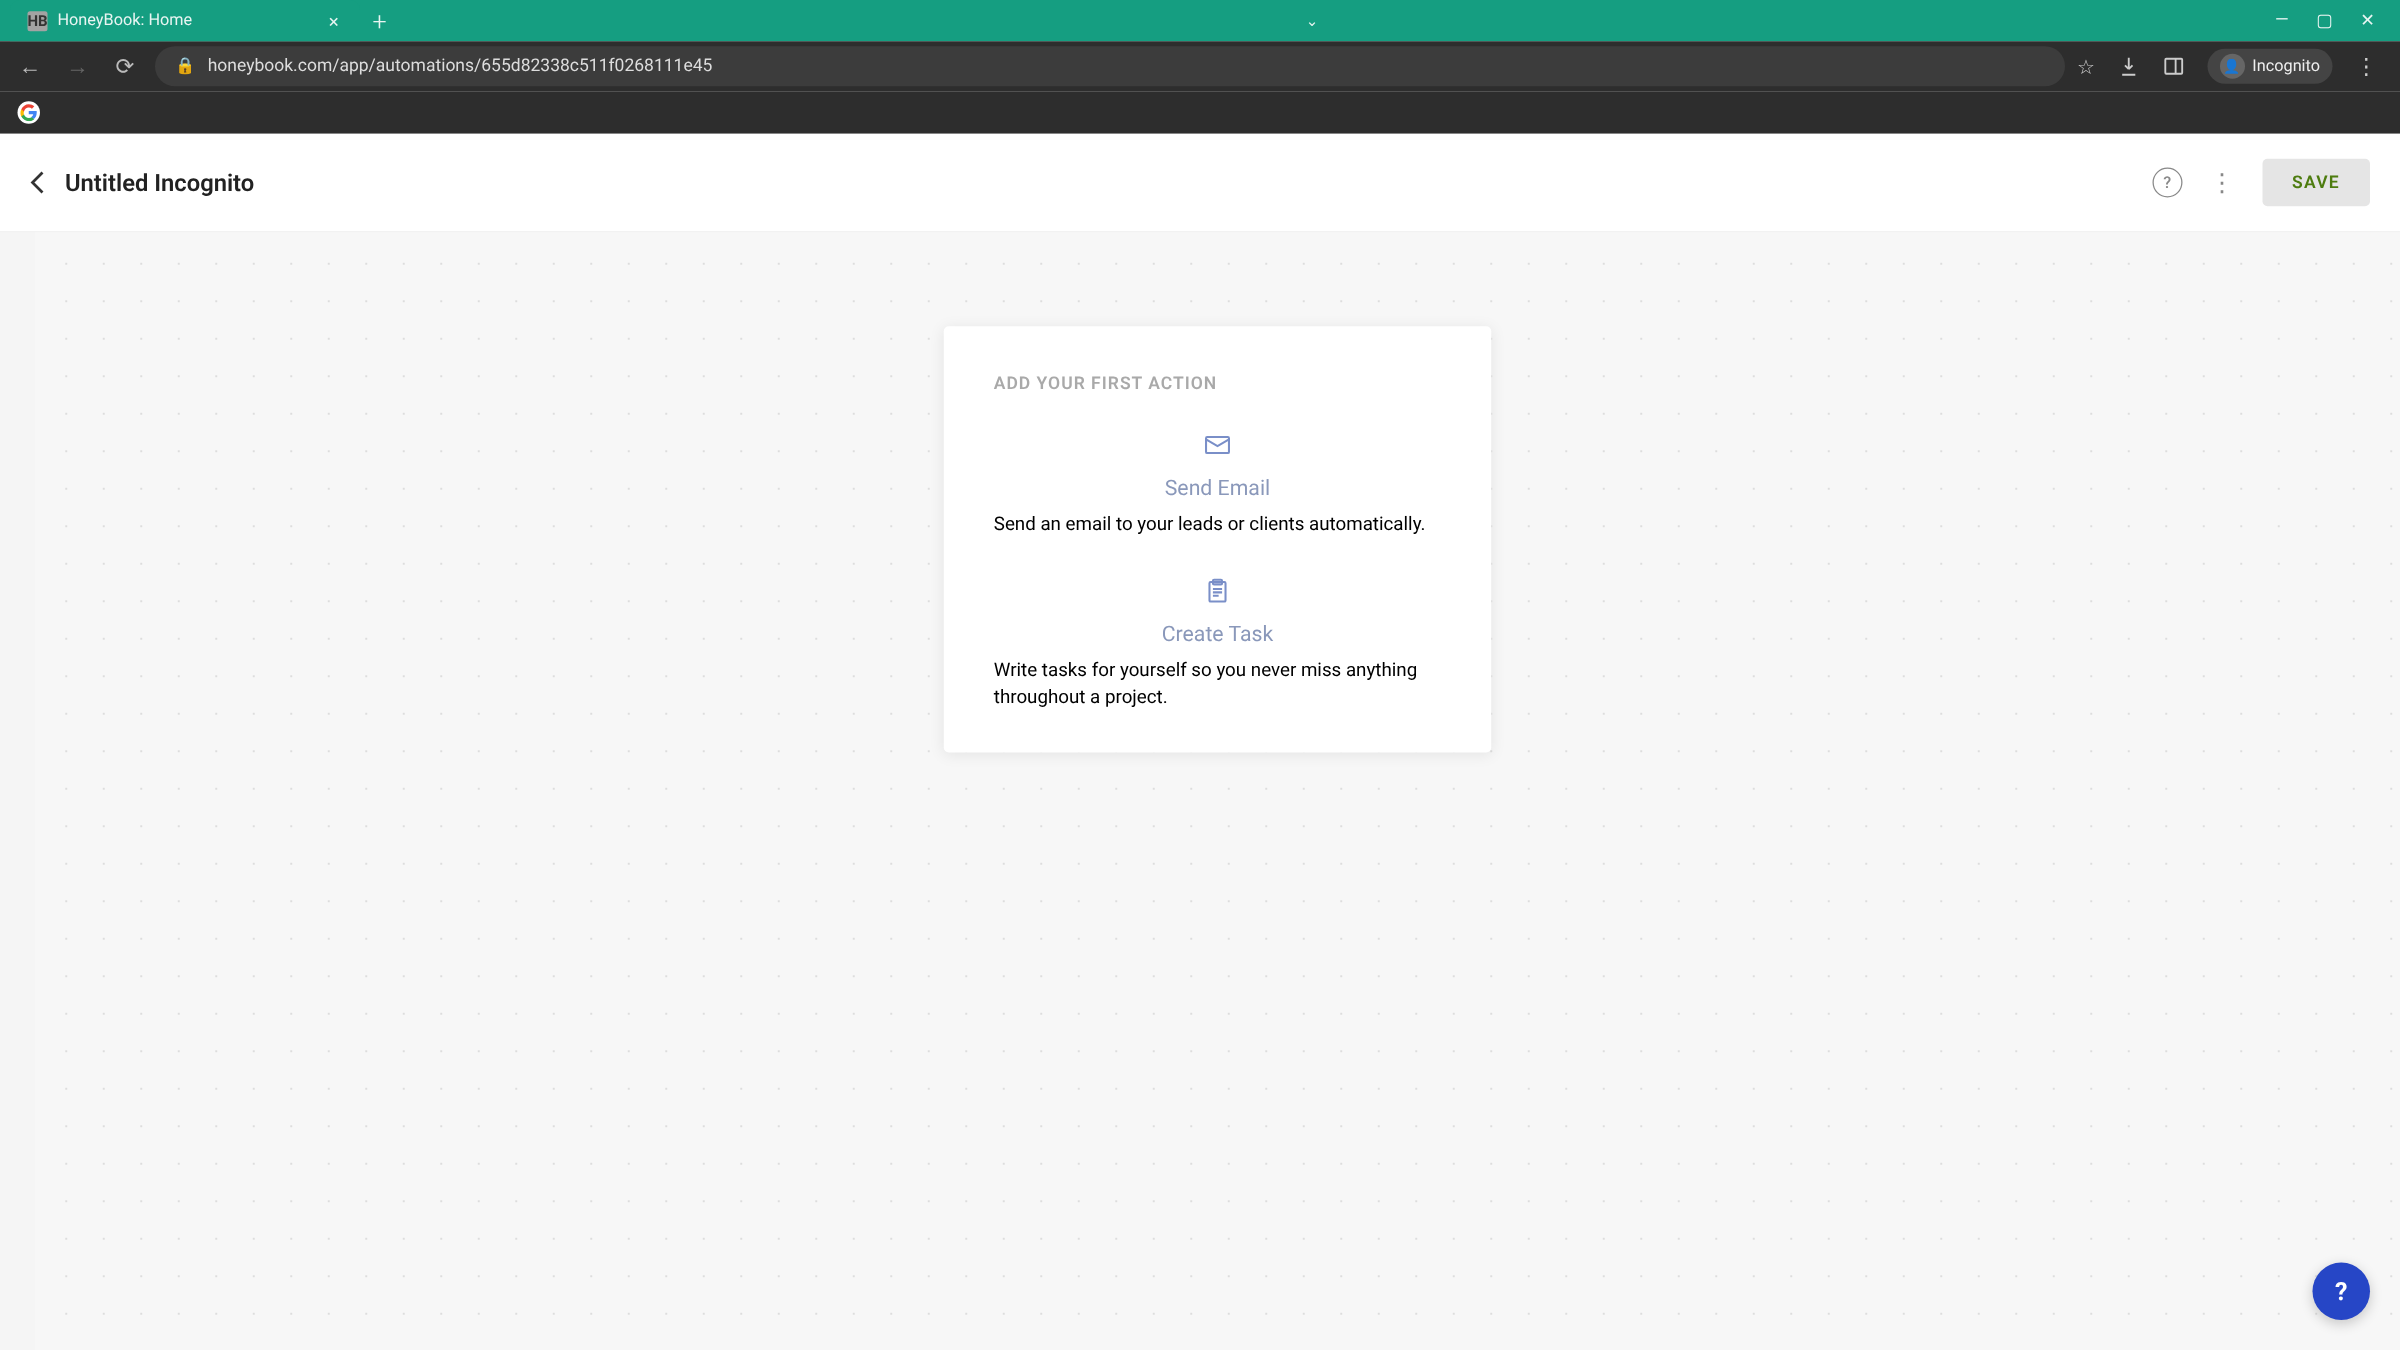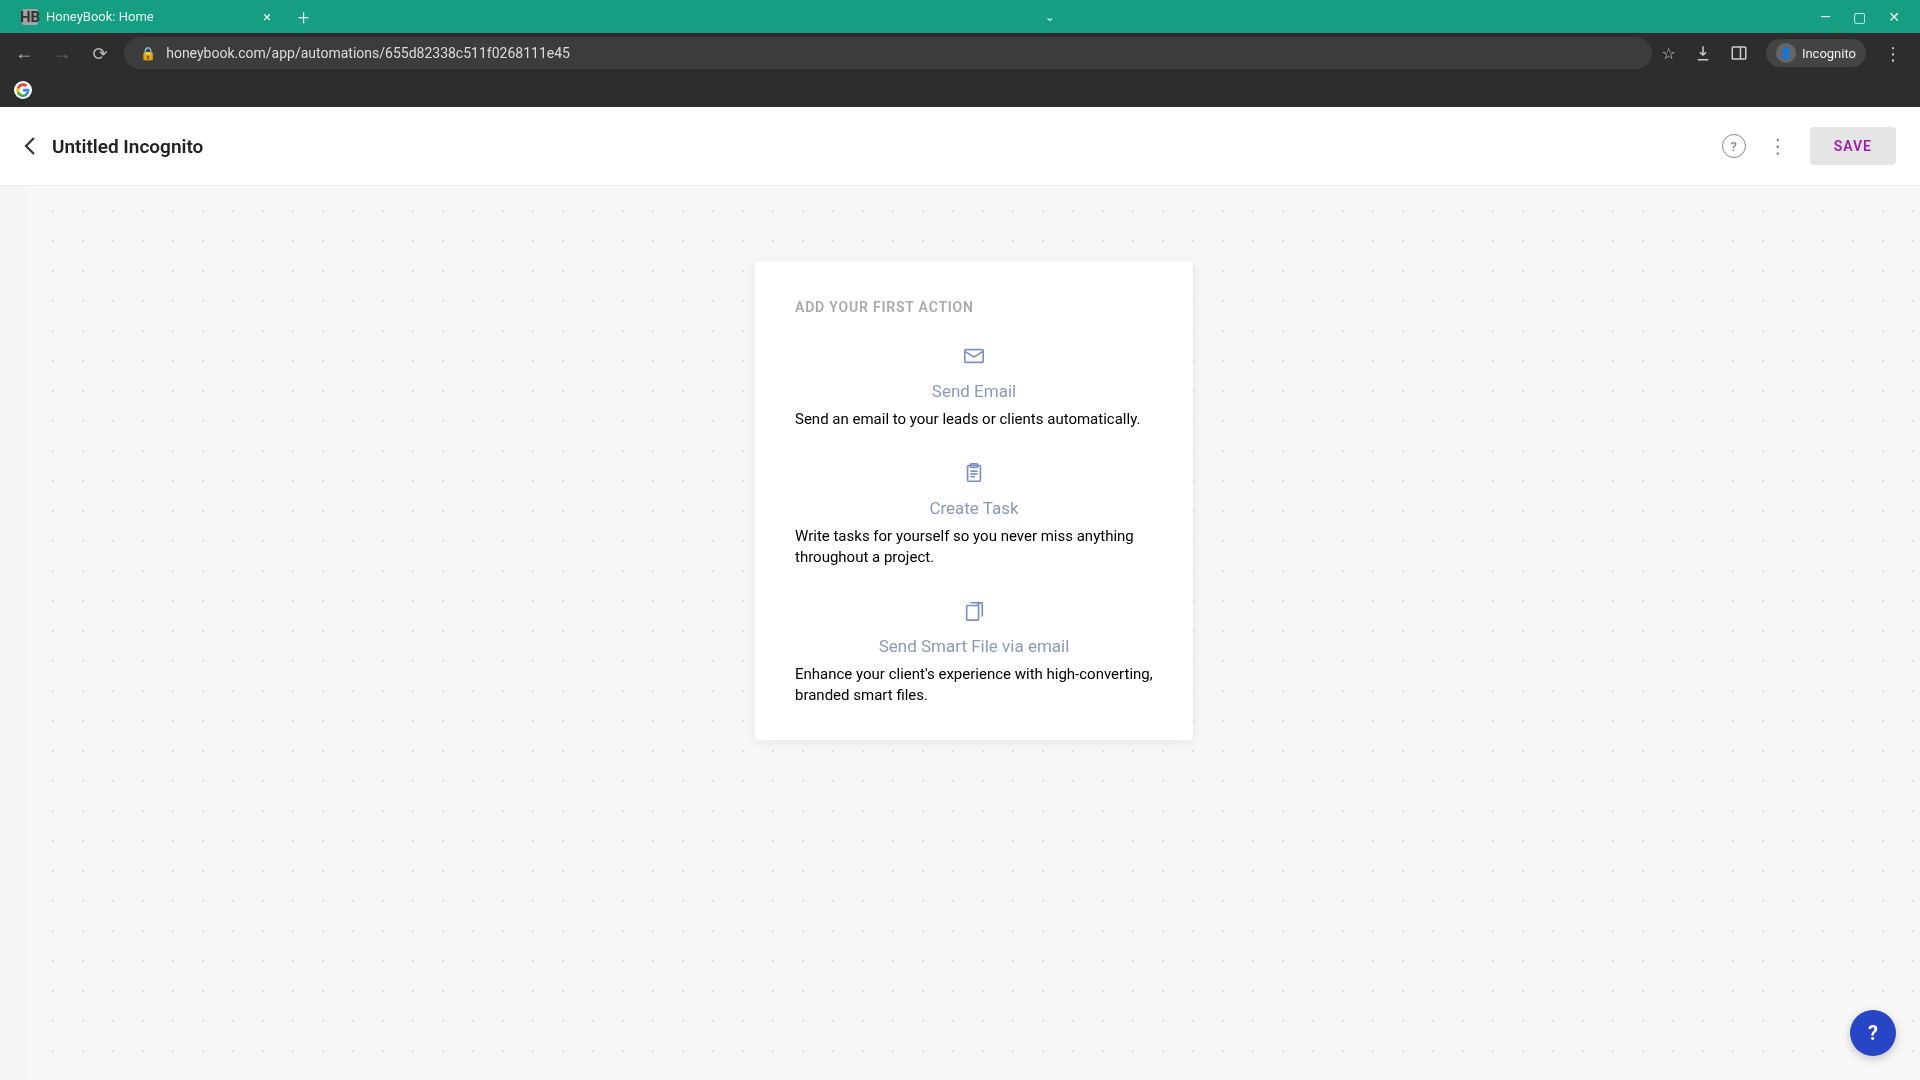--- a/index.html
+++ b/index.html
@@ -37,21 +37,21 @@
       font-size: 13px;
     }
     .favicon {
       width: 16px;
       height: 16px;
       background: #a3a3a3;
       border-radius: 2px;
       display: flex;
       align-items: center;
       justify-content: center;
-      font-size: 15px;
+      font-size: 12px;
       font-weight: bold;
       color: #333;
     }
     .tab-close {
       margin-left: auto;
       color: #e8f5f2;
       font-size: 15px;
       cursor: pointer;
       width: 18px;
       text-align: center;
@@ -215,21 +215,21 @@
       cursor: pointer;
       font-weight: 500;
     }
     .header-kebab {
       color: #888;
       font-size: 20px;
       cursor: pointer;
     }
     .save-button {
       background: #e5e5e5;
-      color: #a21caf;
+      color: #4d7c0f;
       border: none;
       padding: 11px 24px;
       border-radius: 4px;
       font-size: 14px;
       font-weight: 600;
       letter-spacing: 1px;
       cursor: not-allowed;
     }
 
     
@@ -413,30 +413,16 @@
               <line x1="8" y1="10" x2="16" y2="10"></line>
               <line x1="8" y1="13" x2="16" y2="13"></line>
               <line x1="8" y1="16" x2="13" y2="16"></line>
             </svg>
         </div>
         <span class="action-title">Create Task</span>
       </div>
       <div class="action-desc">Write tasks for yourself so you never miss anything throughout a project.</div>
     </div>
 
-    <div class="action-item">
-      <div class="action-header">
-        <div class="action-icon">
-          <svg width="22" height="22" viewBox="0 0 24 24" fill="none" stroke="#7a8fc8" stroke-width="1.8">
-              <rect x="4" y="6" width="13" height="16" rx="1"></rect>
-              <path d="M8 3h13v15"></path>
-              <line x1="14" y1="3" x2="14" y2="0" stroke-width="0"></line>
-              <path d="M17 2v4M15 4h4" stroke-width="1.6"></path>
-            </svg>
-        </div>
-        <span class="action-title">Send Smart File via email</span>
-      </div>
-      <div class="action-desc">Enhance your client's experience with high-converting, branded smart files.</div>
-    </div>
   </div>
 
   <div class="help-fab">?</div>
 </div>
 
 </body></html>

